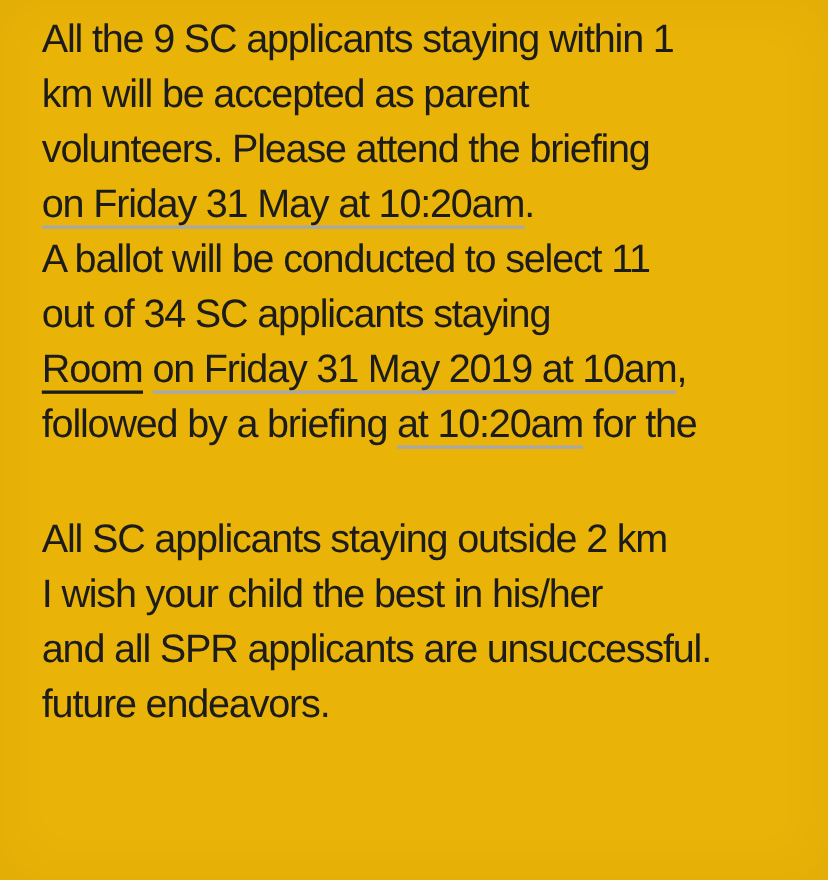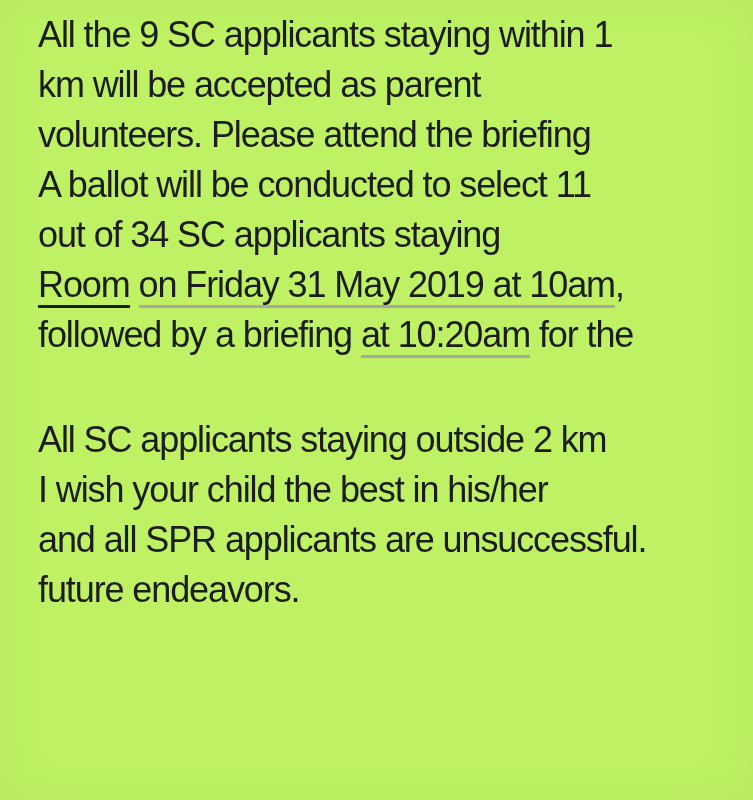--- a/index.html
+++ b/index.html
@@ -5,21 +5,21 @@
   html, body {
     margin: 0;
     padding: 0;
     background: #ffffff;
   }
   .page {
     position: relative;
     width: 753px;
     height: 800px;
     box-sizing: border-box;
-    background: #bef264;
+    background: #eab308;
     box-shadow: inset 0 0 55px rgba(0,0,0,0.045);
     overflow: hidden;
     font-family: "Liberation Sans", sans-serif;
     font-size: 36px;
     line-height: 50px;
     letter-spacing: -1.1px;
     color: var(--text-color, #1c1c1c);
     padding: 10px 26px 0 38px;
   }
   .text-body {
@@ -40,20 +40,21 @@
   }
 </style>
 </head>
 <body>
 
 <div class="page">
   <div class="text-body" id="text-body">
       <div class="line"><span>All the 9 SC applicants staying within 1</span></div>
       <div class="line"><span>km will be accepted as parent</span></div>
       <div class="line"><span>volunteers. Please attend the briefing</span></div>
+      <div class="line"><span class="seg-u-gray">on Friday 31 May at 10:20am</span><span>.</span></div>
       <div class="line"><span>A ballot will be conducted to select 11</span></div>
       <div class="line"><span>out of 34 SC applicants staying</span></div>
       <div class="line"><span class="seg-u-black">Room</span><span> </span><span class="seg-u-gray">on Friday 31 May 2019 at 10am</span><span>,</span></div>
       <div class="line"><span>followed by a briefing </span><span class="seg-u-gray">at 10:20am</span><span> for the</span></div>
       <div class="line blank"></div>
       <div class="line"><span>All SC applicants staying outside 2 km</span></div>
       <div class="line"><span>I wish your child the best in his/her</span></div>
       <div class="line"><span>and all SPR applicants are unsuccessful.</span></div>
       <div class="line"><span>future endeavors.</span></div>
     </div>

